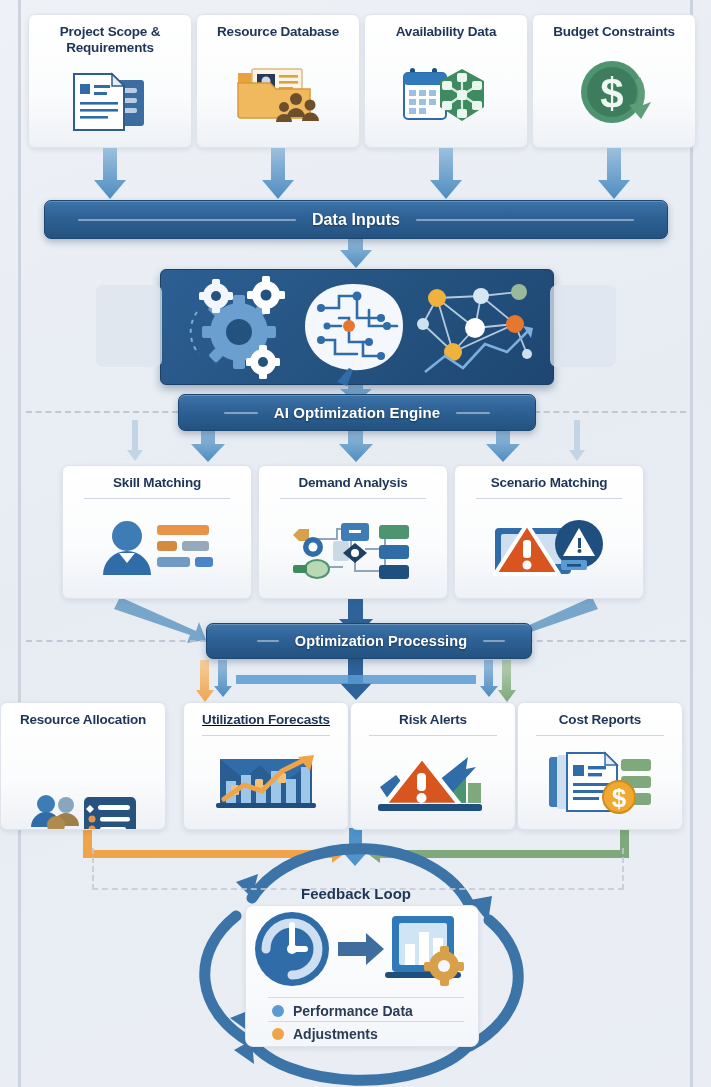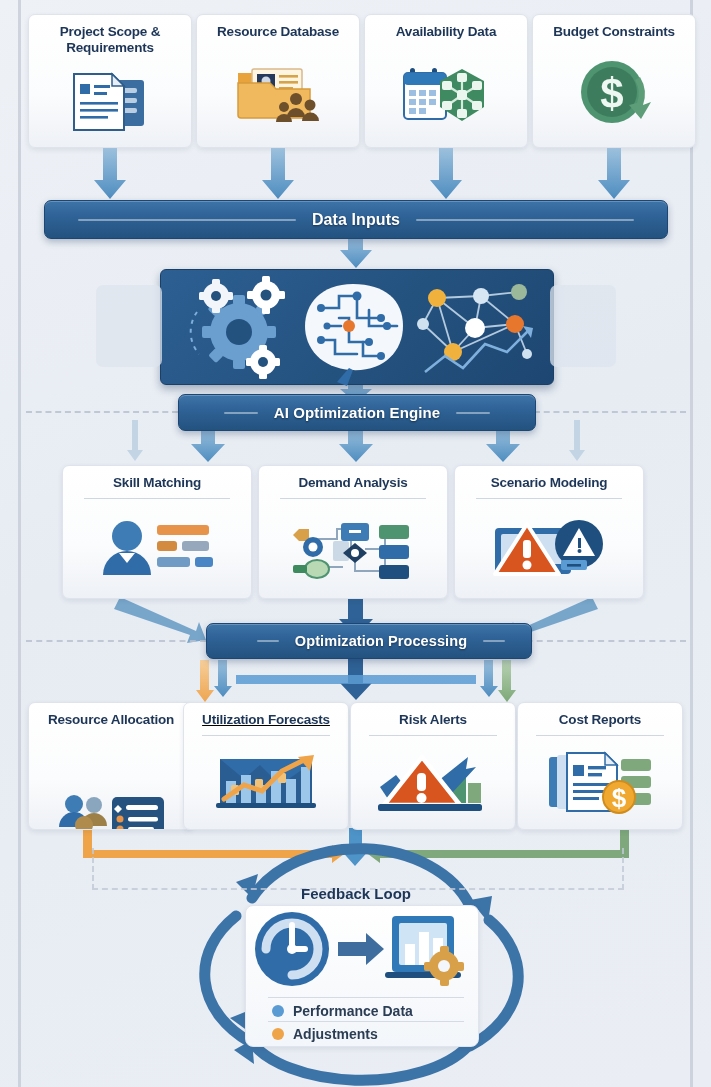--- a/index.html
+++ b/index.html
@@ -425,21 +425,21 @@
         <path d="M66 28 l12 10 l-12 10 l-12 -10 z" fill="#1f3f63"></path>
         <circle cx="66" cy="38" r="4" fill="#ffffff"></circle>
         <rect x="90" y="10" width="30" height="14" rx="3" fill="#4e9470"></rect>
         <rect x="90" y="30" width="30" height="14" rx="3" fill="#2f6ca8"></rect>
         <rect x="90" y="50" width="30" height="14" rx="3" fill="#1f4f7e"></rect>
       </svg>
     </div>
   </div>
 
   <div class="card" style="left:454px;top:465px;width:188px;height:132px;">
-    <div class="card-title">Scenario Modeling</div>
+    <div class="card-title">Scenario Matching</div>
     <div class="card-rule"></div>
     <div class="card-art">
       <svg width="124" height="64" viewBox="0 0 124 64">
         <rect x="8" y="12" width="76" height="46" rx="4" fill="#2f6ca8"></rect>
         <rect x="14" y="18" width="64" height="30" rx="2" fill="#cddff0"></rect>
         <circle cx="92" cy="28" r="24" fill="#1f4f7e"></circle>
         <path d="M92 12 l16 28 h-32 z" fill="#ffffff"></path>
         <rect x="91" y="22" width="3" height="10" fill="#1f4f7e"></rect>
         <circle cx="92.5" cy="35" r="2" fill="#1f4f7e"></circle>
         <path d="M40 8 L72 58 H8 Z" fill="#d9551f" stroke="#ffffff" stroke-width="4" stroke-linejoin="round"></path>
@@ -452,21 +452,21 @@
   </div>
 
   <div class="dash" style="left:26px;top:640px;width:180px;"></div>
   <div class="dash" style="left:506px;top:640px;width:180px;"></div>
   <div class="banner" style="left:206px;top:623px;width:300px;height:34px;padding-left:24px;">
     <div class="bline" style="width:22px;"></div>
     <div class="banner-text" style="font-size:14.5px;">Optimization Processing</div>
     <div class="bline" style="width:22px;"></div>
   </div>
 
-  <div class="card" style="left:28px;top:702px;width:164px;height:126px;gap:28px;">
+  <div class="card" style="left:0;top:702px;width:164px;height:126px;gap:28px;">
     <div class="card-title">Resource Allocation</div>
     <div class="card-rule"></div>
     <div class="card-art">
       <svg width="118" height="60" viewBox="0 0 118 60">
         <circle cx="22" cy="13" r="9" fill="#3d7cb5"></circle>
           <path d="M7 36 a15 15 0 0 1 30 0 z" fill="#2f6ca8"></path>
         <circle cx="42" cy="14" r="8" fill="#8aa6bf"></circle>
           <path d="M29 35 a13 13 0 0 1 26 0 z" fill="#9d8048"></path>
         <circle cx="32" cy="34" r="9" fill="#b08b4e"></circle>
           <path d="M17 58 a15 15 0 0 1 30 0 z" fill="#9d7a3f"></path>

